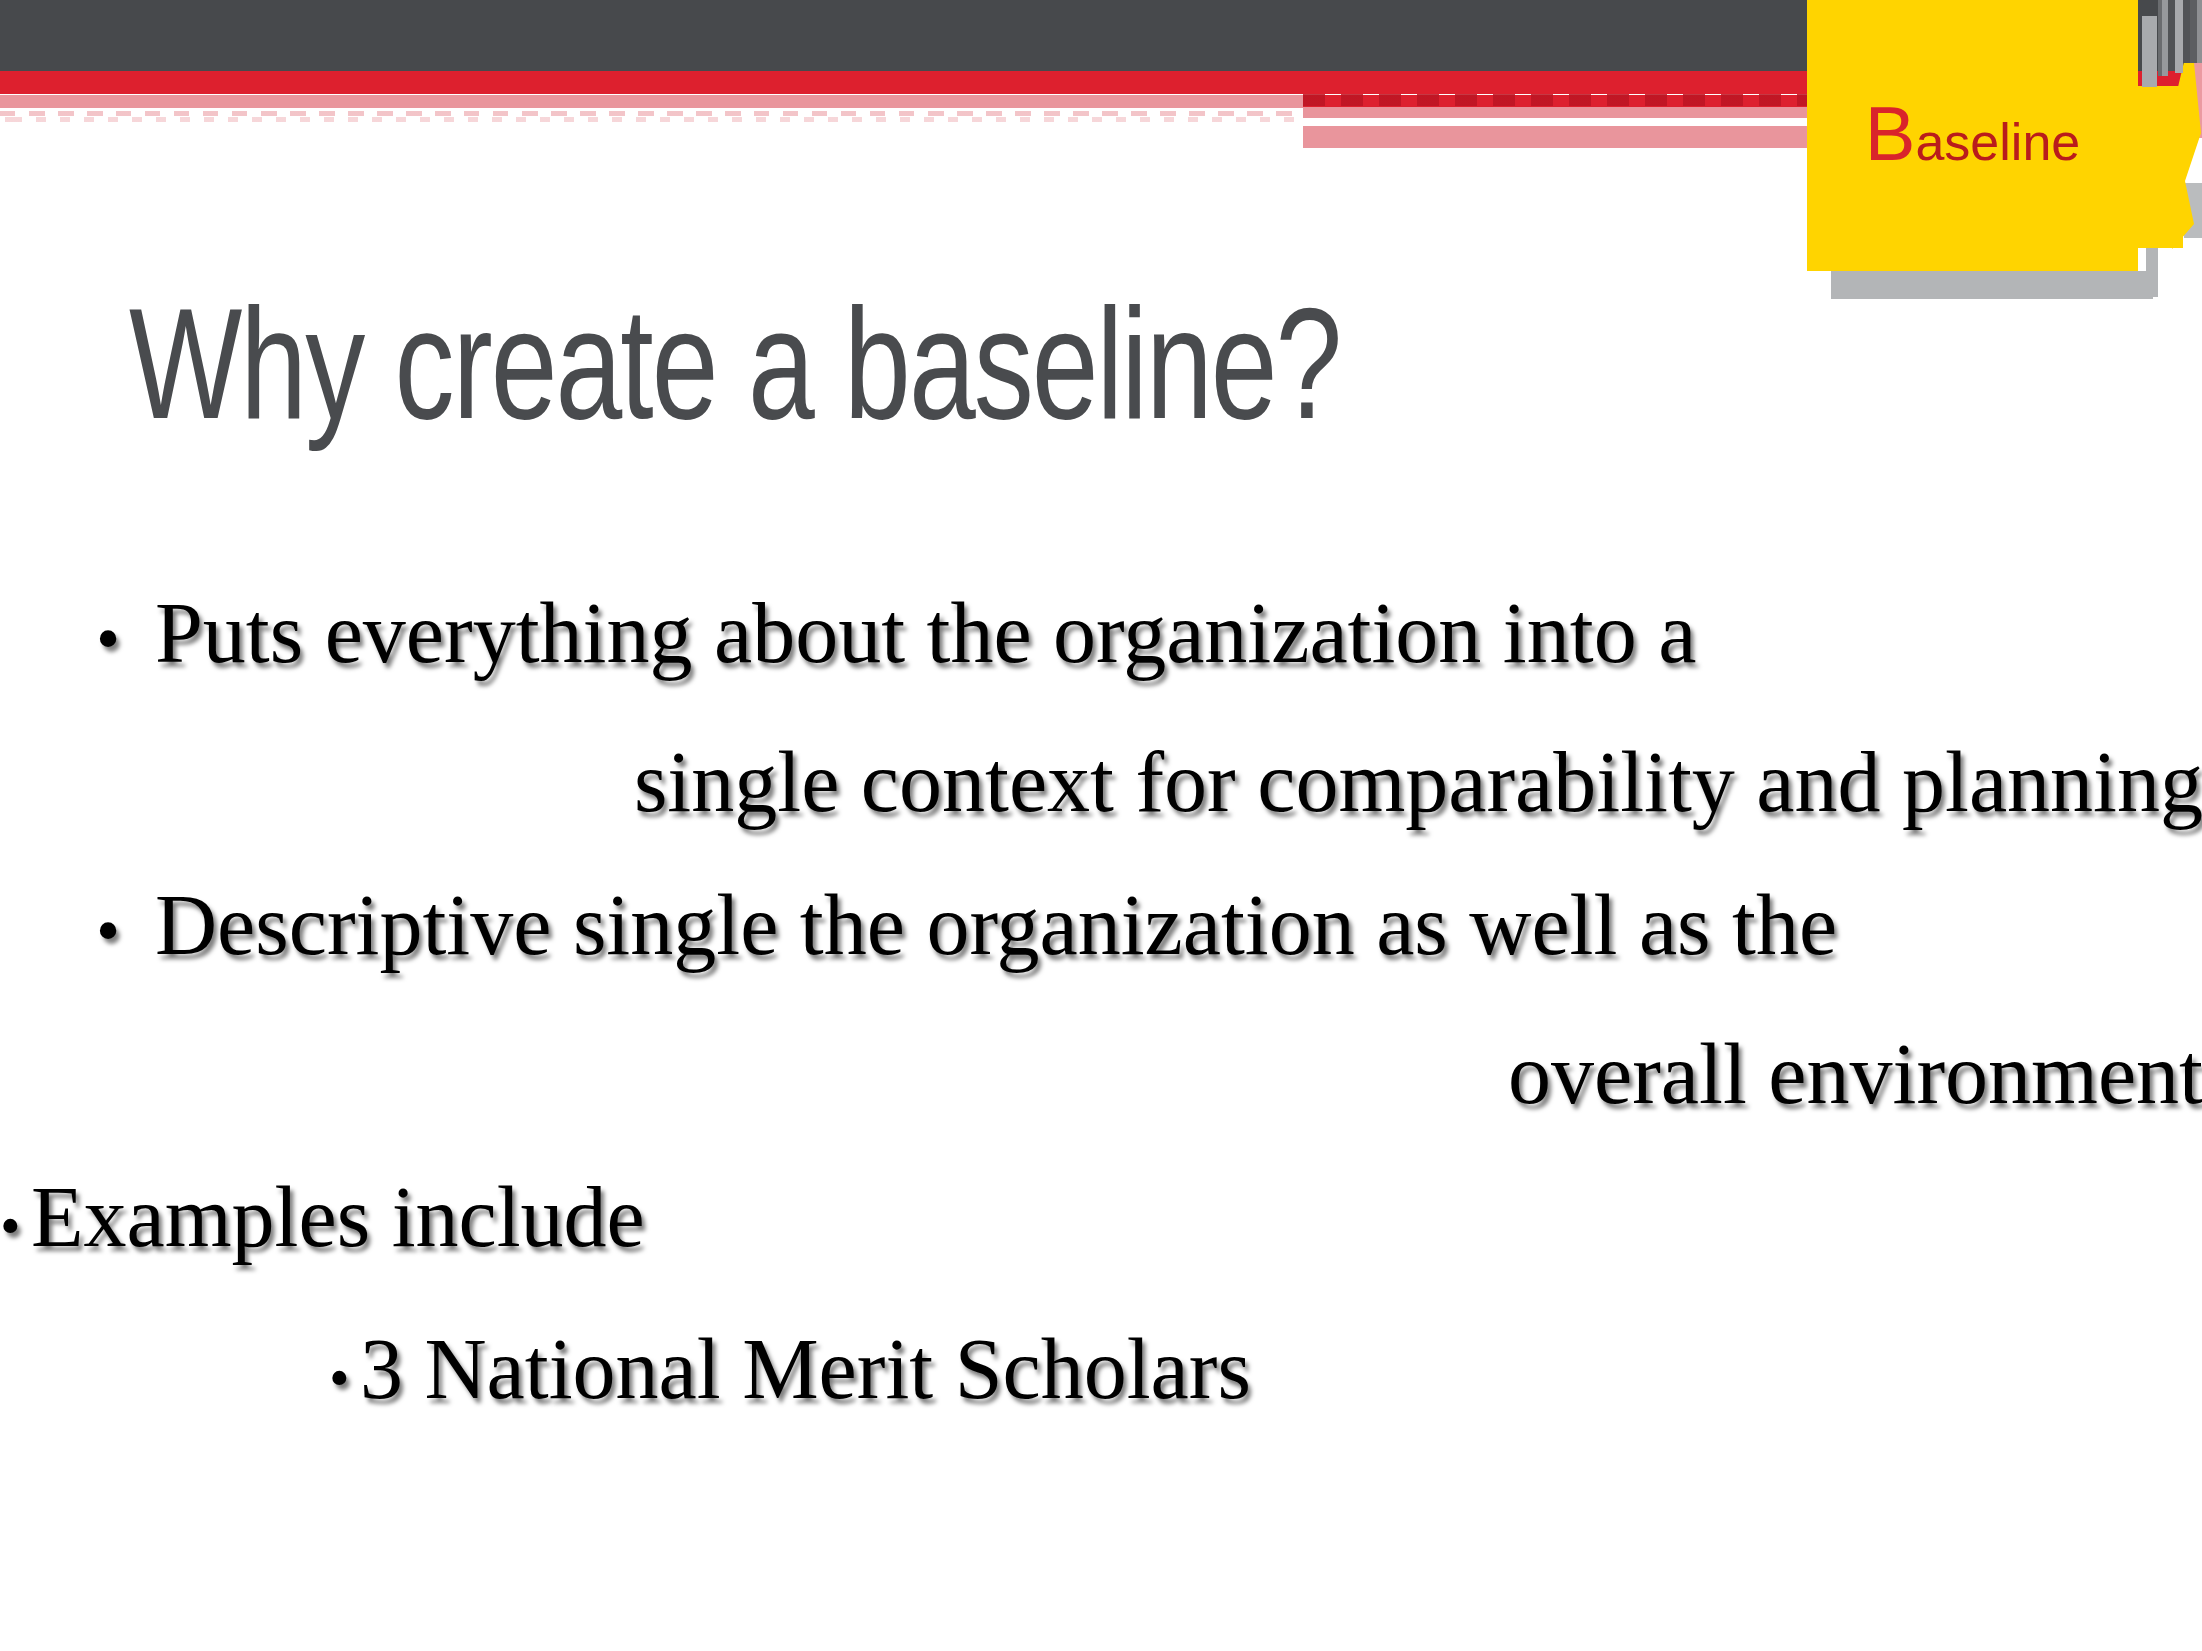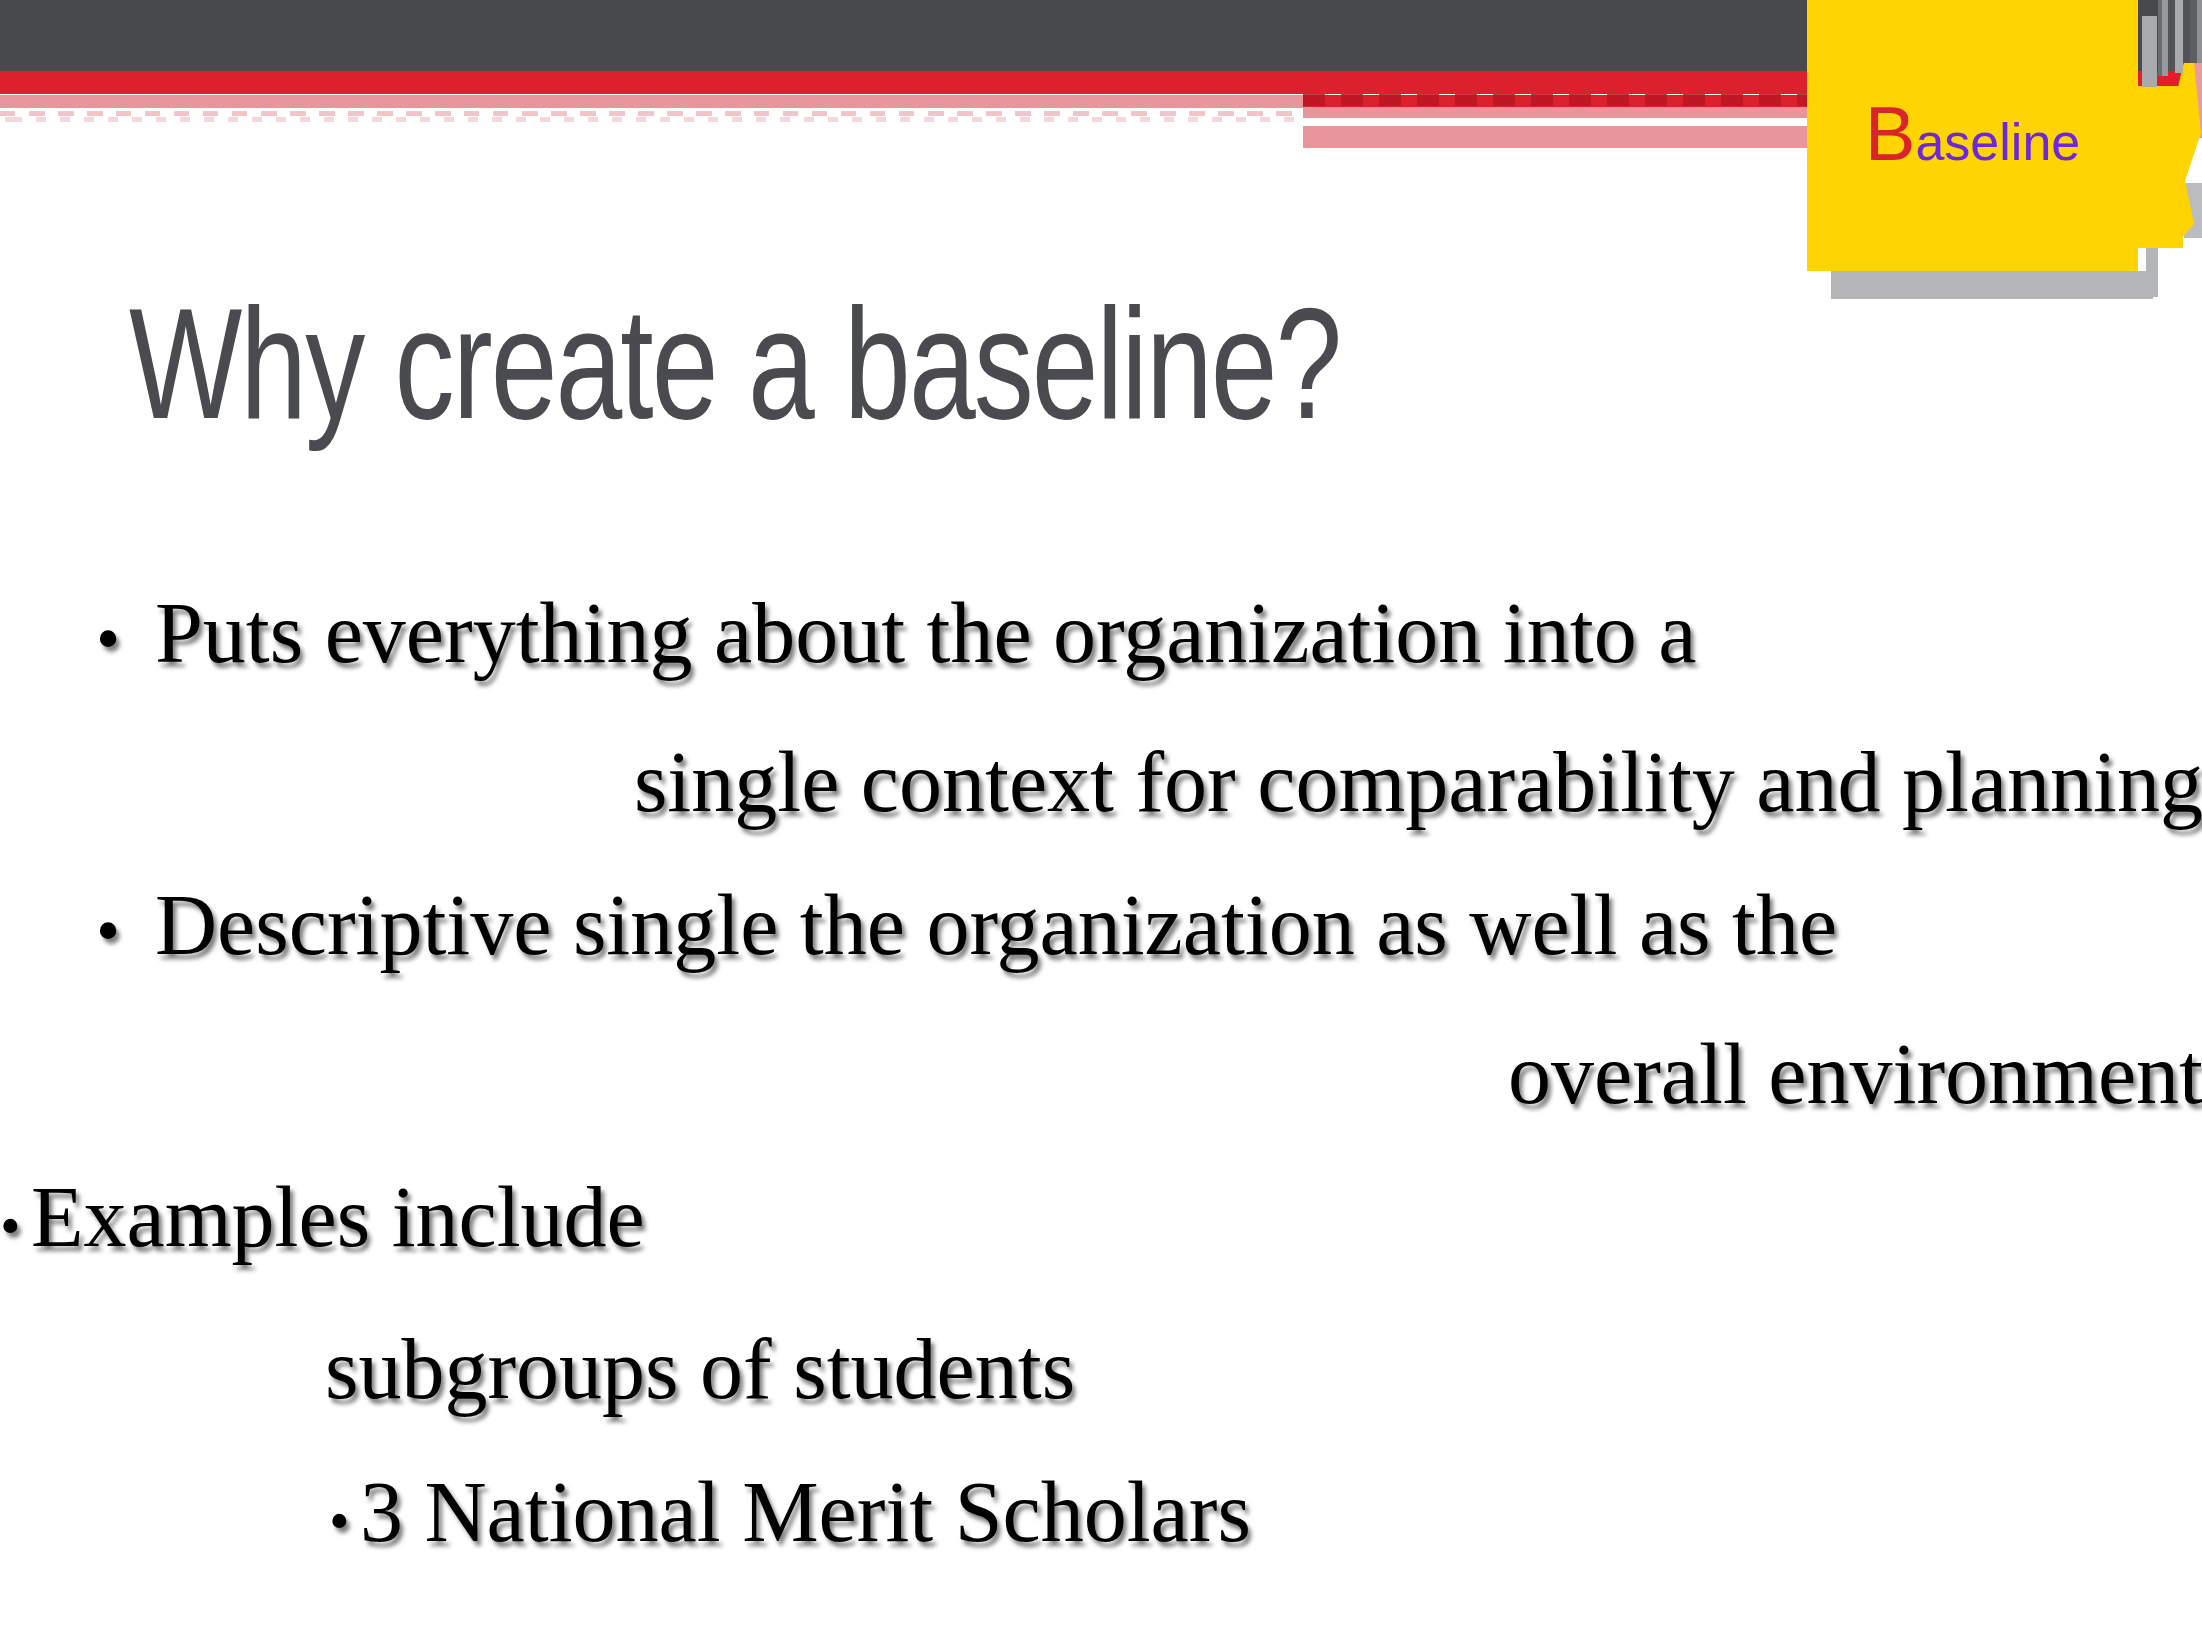--- a/index.html
+++ b/index.html
@@ -43,21 +43,21 @@
   #cbar3{left:2162px;width:6px;height:76px;background:#97999c;}
   #cbar4{left:2168px;width:6.9px;height:71px;background:#515356;}
   #cbar5{left:2175px;width:7.7px;height:73px;background:#a8aaad;}
   #cbar6{left:2183px;width:6.9px;height:63px;background:#515356;}
   #cbar7{left:2190px;width:6.9px;height:63px;background:#5c5e61;}
   #cbar8{left:2197px;width:6px;height:63px;background:#8e9093;}
 
   
   #badge-label{left:1807px;top:96px;width:331px;text-align:center;white-space:nowrap;}
   #badge-label .initial{font-size:76px;color:#d9242b;line-height:1;}
-  #badge-label .rest{font-size:52px;color:#6d28d9;line-height:1;}
+  #badge-label .rest{font-size:52px;color:#b91c1c;line-height:1;}
 
   
   #title{
     left:129px;top:277px;font-size:158px;letter-spacing:-2.6px;color:#494b4e;
     transform:scaleX(0.76);transform-origin:left top;white-space:nowrap;line-height:1.1;
   }
 
   
   #body-text{
     left:0;top:542px;width:2203px;
@@ -125,22 +125,19 @@
     </div>
     <div class="line l1">
       <span class="bullet">•</span><span>Descriptive single the organization as well as the</span>
     </div>
     <div class="line l1c">
       <span>overall environment</span>
     </div>
     <div class="line l2">
       <span class="bullet">•</span><span>Examples include</span>
     </div>
-    <div class="line l3c">
-      <span>subgroups of students</span>
-    </div>
     <div class="line l3">
       <span class="bullet">•</span><span>3 National Merit Scholars</span>
     </div>
   </div>
 
 </div>
 
 
 </body></html>

